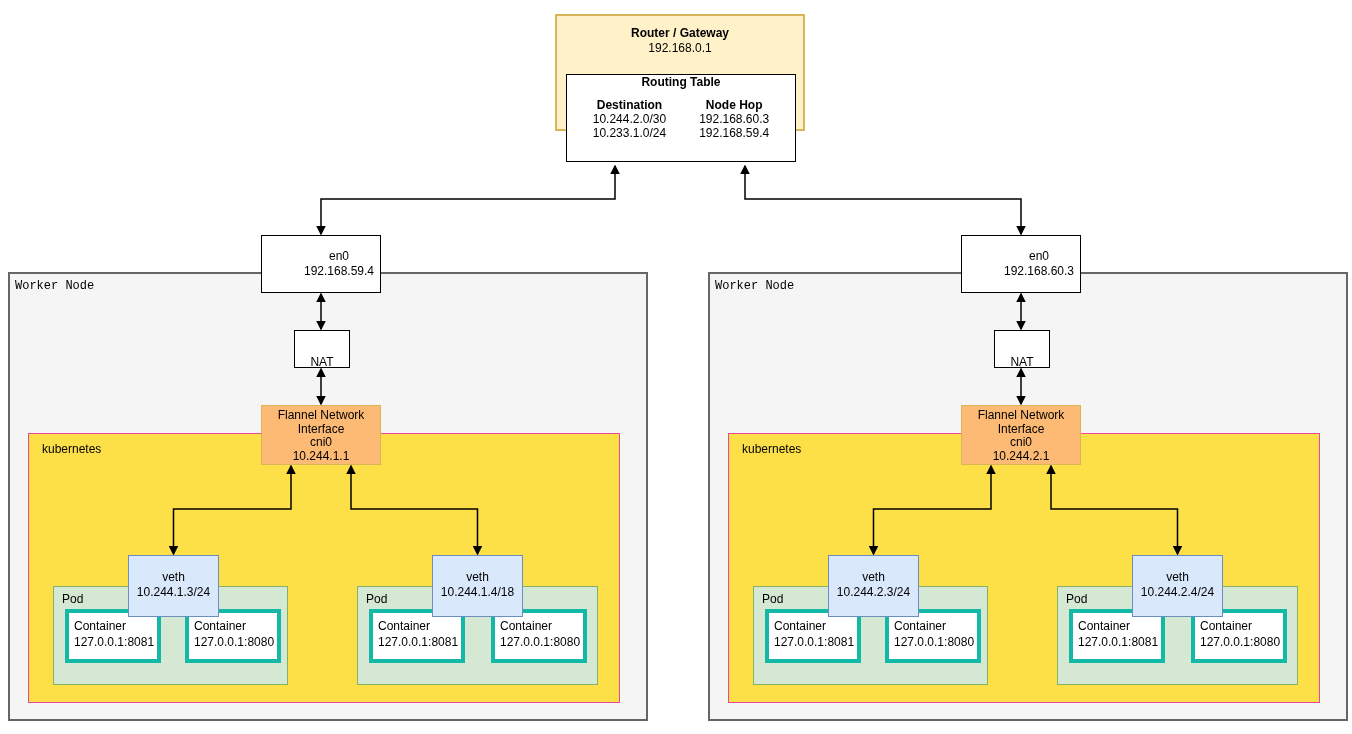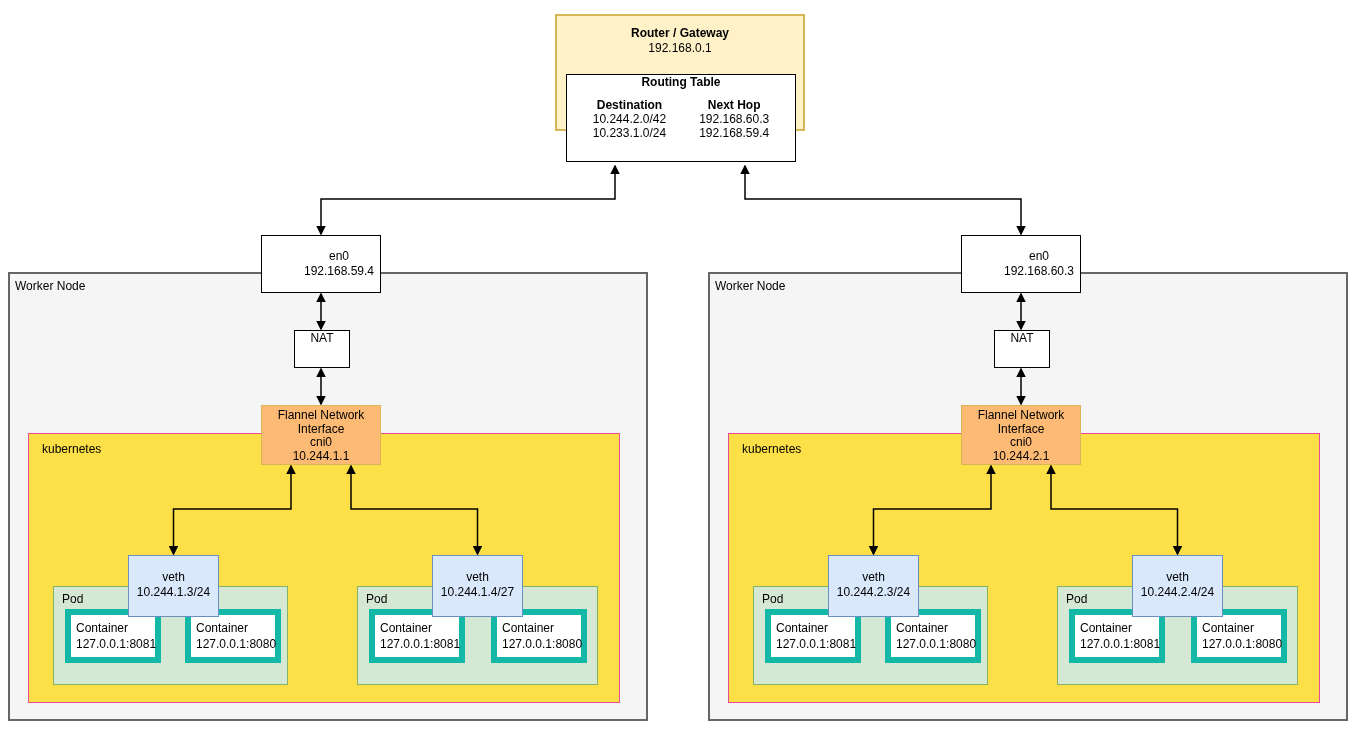--- a/index.html
+++ b/index.html
@@ -7,31 +7,31 @@
   .canvas{position:relative;width:1352px;height:734px;background:#fff;overflow:hidden;}
   .abs{position:absolute;box-sizing:border-box;}
   .b{font-weight:bold;}
   .center{text-align:center;}
   
   .router{background:#fff1c8;border:2px solid #d6b656;text-align:center;padding-top:10px;line-height:15px;}
   .rtable{background:#fff;border:1px solid #000;text-align:center;}
   .rtable-title{}
   .cols{display:flex;justify-content:center;gap:33px;margin-top:8px;line-height:14px;}
   .worker{background:#f5f5f5;border:2px solid #666;}
-  .workerlabel{padding:5px 0 0 5px;}
+  .workerlabel{padding:5px 0 0 5px;font-family:Liberation Mono, monospace;}
   .k8s{background:#fde047;border:1px solid #ec4899;}
   .k8slabel{padding:8px 0 0 13px;}
   .white{background:#fff;border:1px solid #000;text-align:center;}
   .en0{padding-top:13px;line-height:15px;padding-left:36px;}
-  .nat{padding-top:0;}
+  .nat{padding-top:24px;}
   .flannel{background:#fdba74;border:1px solid #d6b656;text-align:center;line-height:13.5px;padding-top:3px;}
   .veth{background:#dae8fc;border:1px solid #6c8ebf;text-align:center;padding-top:14px;line-height:15px;}
   .pod{background:#d5e8d4;border:1px solid #82b366;}
   .podlabel{padding:5px 0 0 8px;}
-  .cbox{background:#fff;border:6px solid #14b8a6;padding:5px 0 0 5px;line-height:16px;text-align:left;}
+  .cbox{background:#fff;border:4px solid #14b8a6;padding:5px 0 0 5px;line-height:16px;text-align:left;}
   .wires{position:absolute;left:0;top:0;pointer-events:none;}
   .wires polyline{fill:none;stroke:#000;stroke-width:1.5;}
 </style>
 </head>
 <body>
 
 <div class="canvas">
 
   <div class="abs worker" style="left:8px;top:272px;width:640px;height:449px;">
     <div class="workerlabel">Worker Node</div>
@@ -62,21 +62,21 @@
       <div>127.0.0.1:8080</div>
     </div>
   </div>
 
   <div class="abs veth" style="left:128px;top:555px;width:91px;height:62px;">
     <div>veth</div>
     <div>10.244.1.3/24</div>
   </div>
   <div class="abs veth" style="left:432px;top:555px;width:91px;height:62px;">
     <div>veth</div>
-    <div>10.244.1.4/27</div>
+    <div>10.244.1.4/18</div>
   </div>
 
   <div class="abs white en0" style="left:261px;top:235px;width:120px;height:58px;">
     <div>en0</div>
     <div>192.168.59.4</div>
   </div>
   <div class="abs white nat" style="left:294px;top:330px;width:56px;height:38px;">
     <div>NAT</div>
   </div>
   <div class="abs flannel" style="left:261px;top:405px;width:120px;height:60px;">
@@ -140,25 +140,25 @@
   </div>
 
   <div class="abs router" style="left:555px;top:14px;width:250px;height:117px;">
     <div class="b">Router / Gateway</div>
     <div>192.168.0.1</div>
     <div class="abs rtable" style="left:9px;top:58px;width:230px;height:88px;">
       <div class="b rtable-title">Routing Table</div>
       <div class="cols">
         <div class="center">
           <div class="b">Destination</div>
-          <div>10.244.2.0/42</div>
+          <div>10.244.2.0/30</div>
           <div>10.233.1.0/24</div>
         </div>
         <div class="center">
-          <div class="b">Next Hop</div>
+          <div class="b">Node Hop</div>
           <div>192.168.60.3</div>
           <div>192.168.59.4</div>
         </div>
       </div>
     </div>
   </div>
 
   <svg class="wires" width="1352" height="734" viewBox="0 0 1352 734">
     <defs>
       <marker id="arr" viewBox="0 0 10 10" refX="8.5" refY="5" markerWidth="6.5" markerHeight="6.5" orient="auto-start-reverse">

